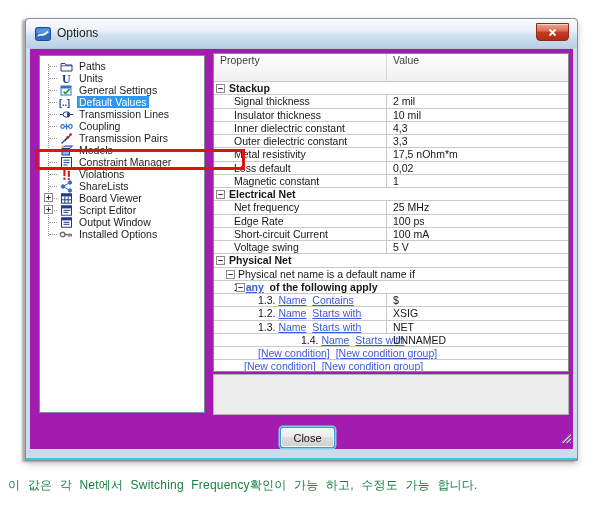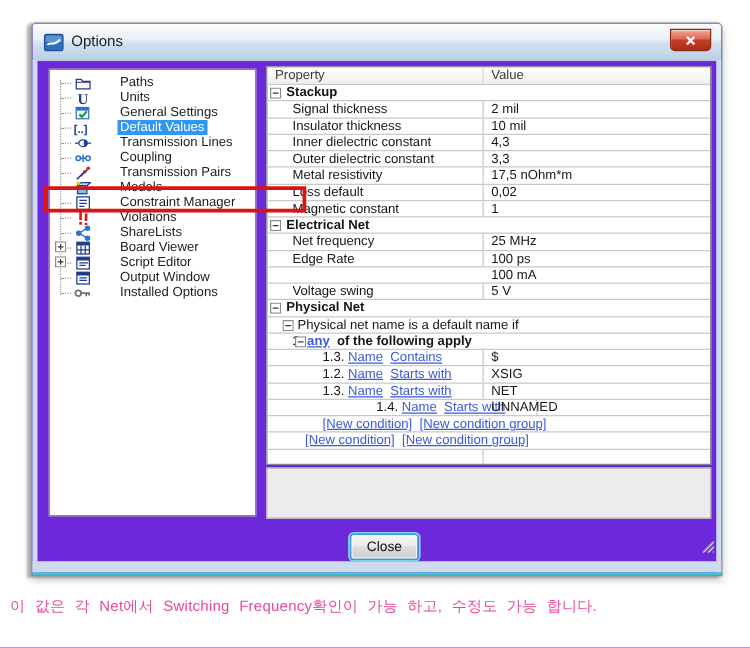--- a/index.html
+++ b/index.html
@@ -4,21 +4,21 @@
 <style>
   html,body{margin:0;padding:0;}
   body{
     width:600px;height:518px;position:relative;overflow:hidden;
     background:#ffffff;font-family:"Liberation Sans",sans-serif;
     -webkit-font-smoothing:antialiased;
   }
   
   .dialog{
     position:absolute;left:25px;top:18px;width:551px;height:441px;
-    border:1px solid #8a8f96;border-radius:4px 4px 0 0;background:#6d28d9;
+    border:1px solid #8a8f96;border-radius:4px 4px 0 0;background:#a21caf;
     box-shadow:-3px 1px 2px rgba(60,60,60,.35),0 3px 7px rgba(0,0,0,.22);
   }
   .titlebar{
     position:absolute;left:0;top:0;right:0;height:29px;
     border-radius:3px 3px 0 0;
     background:linear-gradient(180deg,#fafcfd 0%,#eaf1f8 40%,#d3e1f0 55%,#b9cfe6 100%);
     border-bottom:1px solid #b6c6d8;
   }
   .app-icon{position:absolute;left:9px;top:7px;width:16px;height:16px;}
   .title-text{position:absolute;left:31px;top:7px;font-size:12px;color:#1e1e1e;}
@@ -37,37 +37,37 @@
   .grip{position:absolute;right:5px;bottom:12px;}
 
   
   .tree-panel{
     position:absolute;left:13px;top:36px;width:166px;height:358px;box-sizing:border-box;
     background:#fff;border:1px solid #828790;overflow:hidden;
   }
   .tree{position:relative;padding-top:4px;}
   .tree-guide{position:absolute;left:8px;top:8px;height:172px;border-left:1px dotted #9c9c9c;}
   .titem{
-    position:relative;height:12px;display:flex;align-items:center;gap:21px;
+    position:relative;height:12px;display:flex;align-items:center;gap:4px;
     padding-left:19px;font-size:10.5px;color:#1c1c1c;white-space:nowrap;cursor:default;
   }
   .titem::before{content:"";position:absolute;left:9px;top:6px;width:8px;border-top:1px dotted #9c9c9c;}
   .expand-box{position:absolute;left:4px;top:1px;background:#fff;line-height:0;}
   .ticon{width:14px;height:13px;display:inline-flex;align-items:center;justify-content:center;flex:0 0 14px;line-height:0;}
   .tlabel{padding:0 2px;line-height:12px;}
   .tlabel.sel{background:#2e97f2;color:#fff;}
 
   
   .table-panel{
     position:absolute;left:187px;top:34px;width:356px;height:319px;box-sizing:border-box;
     background:#fff;border:1px solid #828790;overflow:hidden;font-size:10.5px;color:#161616;
   }
   .trow{position:relative;height:13.26px;line-height:12.5px;border-bottom:1px solid #c9c9c9;
     box-sizing:border-box;white-space:nowrap;overflow:hidden;}
-  .thead{height:14px;background:linear-gradient(#ffffff,#efefef);color:#3d3d3d;}
+  .thead{height:28px;background:linear-gradient(#ffffff,#efefef);color:#3d3d3d;}
   .cell-l{position:absolute;left:0;top:0;bottom:0;width:173px;box-sizing:border-box;
     border-right:1px solid #c9c9c9;padding:0 0 0 6px;overflow:hidden;}
   .thead .cell-l{border-right:1px solid #d8d8d8;}
   .cell-r{position:absolute;left:173px;right:0;top:0;bottom:0;padding:0 0 0 6px;overflow:hidden;}
   .pname{padding-left:20px;}
   .grp{font-weight:bold;padding-left:15px;}
   .cbox{position:absolute;top:2px;line-height:0;}
   .lnk{color:#3a5bd9;text-decoration:underline;cursor:pointer;}
   .bold{font-weight:bold;}
   .red-highlight{
@@ -81,21 +81,21 @@
   
   .close-btn{
     position:absolute;left:254px;top:408px;width:55px;height:21px;box-sizing:border-box;
     background:linear-gradient(180deg,#f6f6f6 0%,#ebebeb 45%,#dddddd 50%,#cfcfcf 100%);
     border:1px solid #3c9bd5;border-radius:3px;
     box-shadow:0 0 0 1.5px #7fd0ea,inset 0 0 0 1px #f6fbfe;
     font-size:11px;color:#111;display:flex;align-items:center;justify-content:center;cursor:pointer;
   }
   
   .caption{
-    position:absolute;left:8px;top:477px;font-size:12px;color:#ec4899;
+    position:absolute;left:8px;top:477px;font-size:12px;color:#15803d;
     word-spacing:4px;letter-spacing:.2px;font-weight:500;
   }
 </style>
 </head>
 <body>
 
 <div class="dialog">
   <div class="titlebar">
     <span class="app-icon">
       <svg width="16" height="16" viewBox="0 0 16 16">
@@ -328,20 +328,21 @@
           </svg></span><span class="grp">Electrical Net</span></div>
       <div class="trow">
         <span class="cell-l pname">Net frequency</span>
         <span class="cell-r">25 MHz</span>
       </div>
       <div class="trow">
         <span class="cell-l pname">Edge Rate</span>
         <span class="cell-r">100 ps</span>
       </div>
       <div class="trow">
+        <span class="cell-l pname">Short-circuit Current</span>
         <span class="cell-r">100 mA</span>
       </div>
       <div class="trow">
         <span class="cell-l pname">Voltage swing</span>
         <span class="cell-r">5 V</span>
       </div>
       <div class="trow"><span class="cbox" style="left: 2px;"><svg width="9" height="9" viewBox="0 0 9 9">
             <rect x="0.5" y="0.5" width="8" height="8" fill="#fff" stroke="#8a8a8a"></rect>
             <line x1="2.2" y1="4.5" x2="6.8" y2="4.5" stroke="#3a3a3a"></line>
           </svg></span><span class="grp">Physical Net</span></div>

